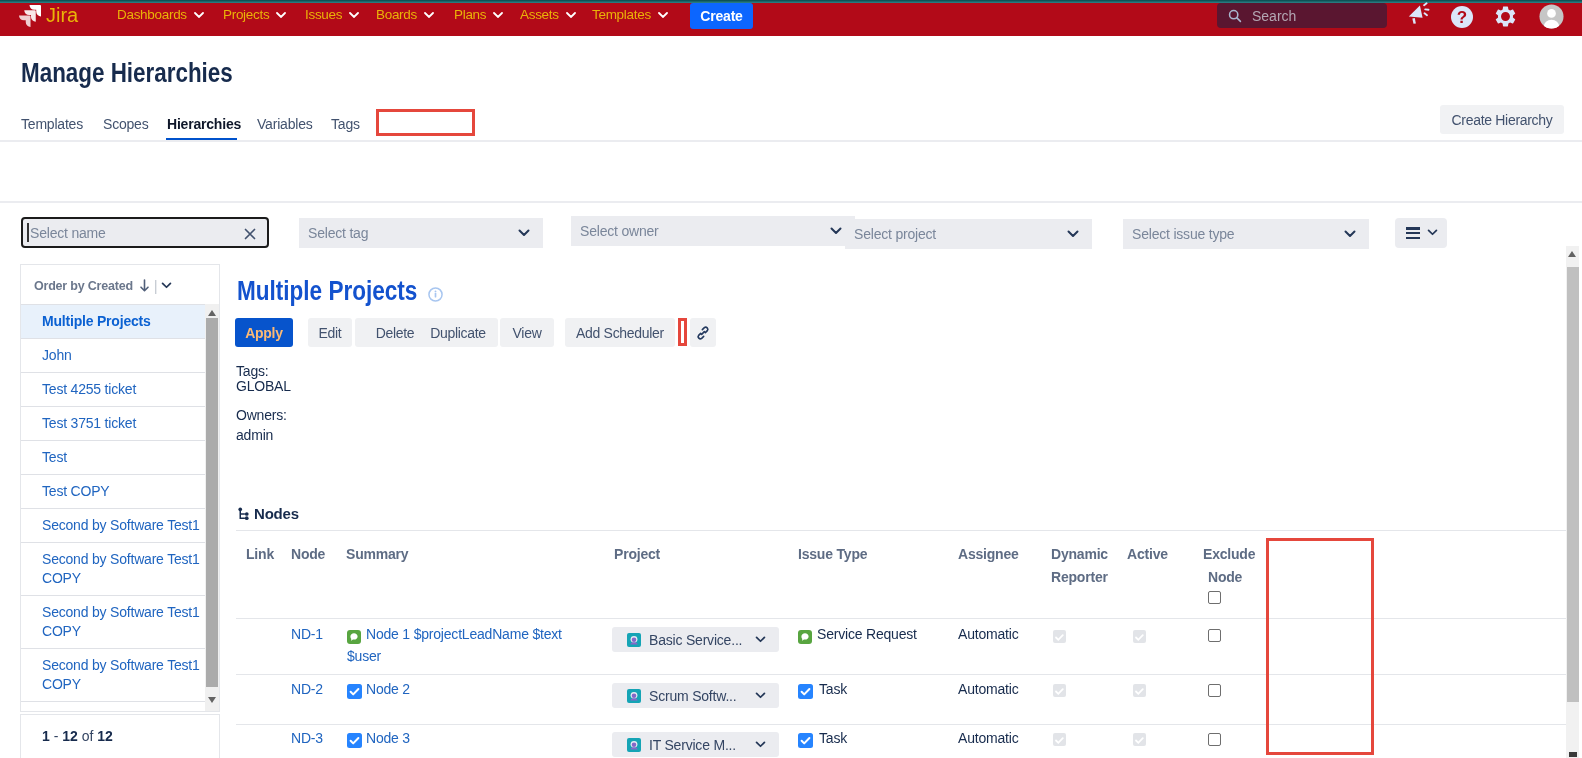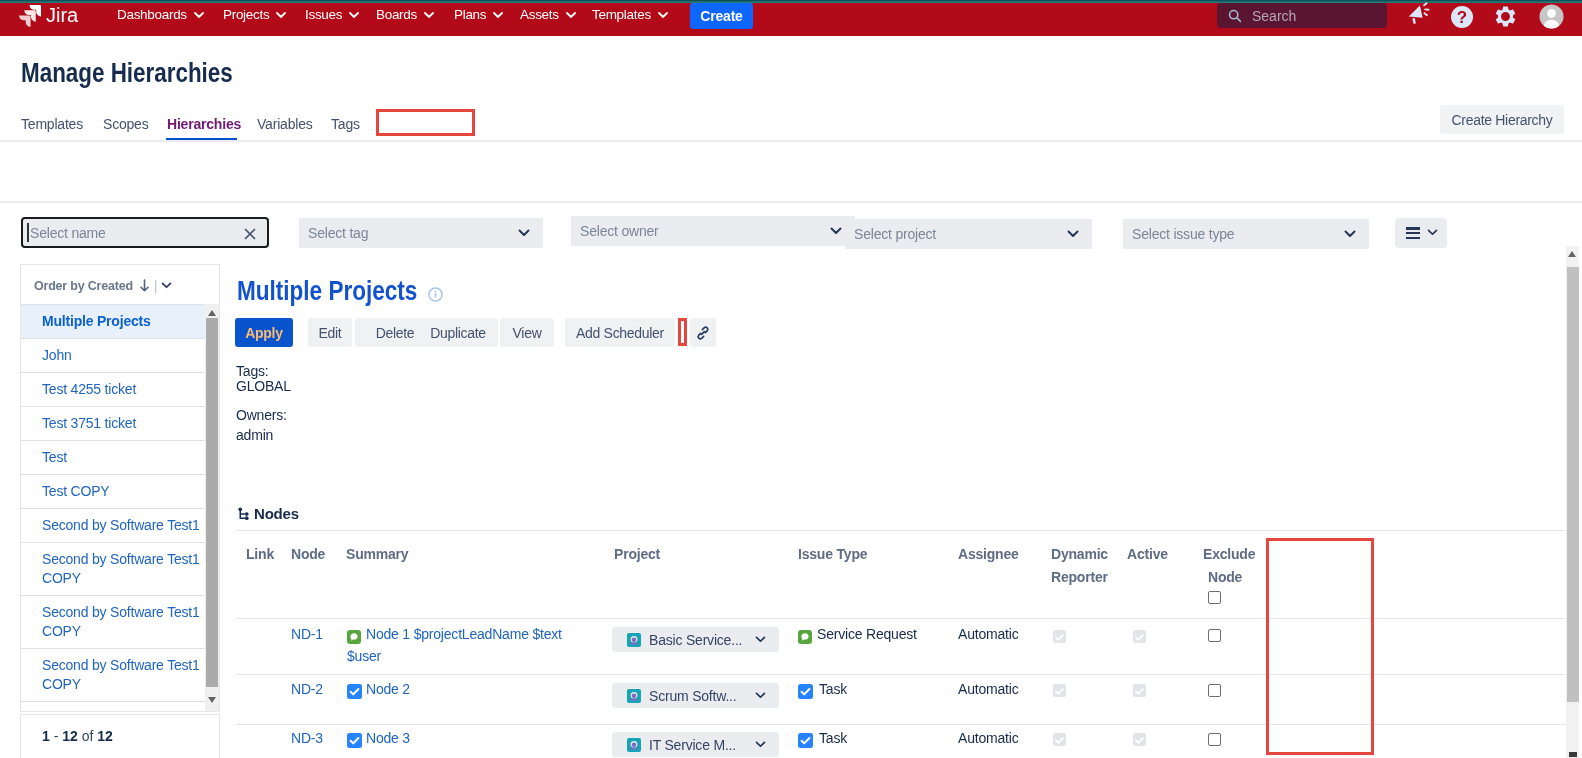--- a/index.html
+++ b/index.html
@@ -3,30 +3,30 @@
 <meta charset="utf-8">
 <style>
 * { margin:0; padding:0; box-sizing:border-box; }
 body { width:1582px; height:758px; overflow:hidden; font-family:"Liberation Sans", sans-serif; background:#fff; }
 .abs { position:absolute; }
 #app { position:relative; width:1582px; height:758px; overflow:hidden; }
 
 
 #nav { position:absolute; left:0; top:0; width:1582px; height:36px; background:#b20a18; }
 #nav .teal { position:absolute; left:0; top:0; width:1582px; height:3px; background:linear-gradient(#07484c,#2e8488); }
-.navitem { position:absolute; top:0; height:29px; display:flex; align-items:center; gap:7px; color:#ffffff; font-size:13.5px; letter-spacing:-0.3px; }
+.navitem { position:absolute; top:0; height:29px; display:flex; align-items:center; gap:7px; color:#eab308; font-size:13.5px; letter-spacing:-0.3px; }
 .navitem svg { display:block; }
 #createbtn { position:absolute; left:690px; top:3px; width:63px; height:26px; background:#0c66ff; color:#fff; font-size:14px; font-weight:bold; border-radius:3px; display:flex; align-items:center; justify-content:center; letter-spacing:-0.2px; }
 #searchbox { position:absolute; left:1217px; top:3px; width:170px; height:25px; background:#5a1630; border-radius:4px; display:flex; align-items:center; color:#b3a7b3; font-size:14px; }
 #searchbox svg { margin:0 10px 0 11px; }
 
 
 h1 { position:absolute; left:21px; top:58px; font-size:27px; font-weight:bold; color:#172b4d; transform:scaleX(0.83); transform-origin:0 50%; white-space:nowrap; }
 .tab { position:absolute; top:116px; font-size:14px; color:#42526e; letter-spacing:-0.2px; white-space:nowrap; }
-.tabactive { color:#701a75; font-weight:bold; }
+.tabactive { color:#0f172a; font-weight:bold; }
 #tabunderline { position:absolute; left:166px; top:138px; width:71px; height:3px; background:#0052cc; }
 .redbox { position:absolute; border:3px solid #e5473c; }
 #chbtn { position:absolute; left:1440px; top:105px; width:124px; height:29px; background:#f1f2f4; border-radius:3px; color:#42526e; font-size:14px; display:flex; align-items:center; justify-content:center; letter-spacing:-0.3px; }
 .hr { position:absolute; left:0; width:1582px; background:#ebecf0; }
 #desc { position:absolute; left:21px; top:165px; font-size:14px; color:#344563; letter-spacing:-0.55px; }
 #desc a { color:#0052cc; text-decoration:none; }
 
 
 .filter { position:absolute; top:218px; height:30px; background:#ebecf0; border-radius:0; display:flex; align-items:center; color:#7a869a; font-size:14px; padding-left:9px; letter-spacing:-0.2px; }
 .filter .car { position:absolute; right:13px; top:11px; }

